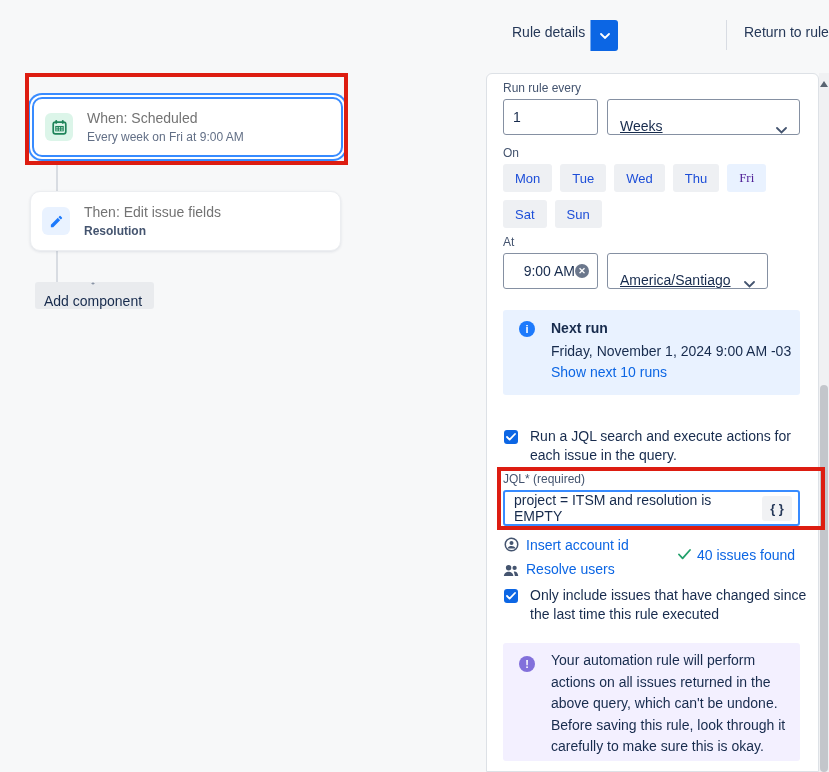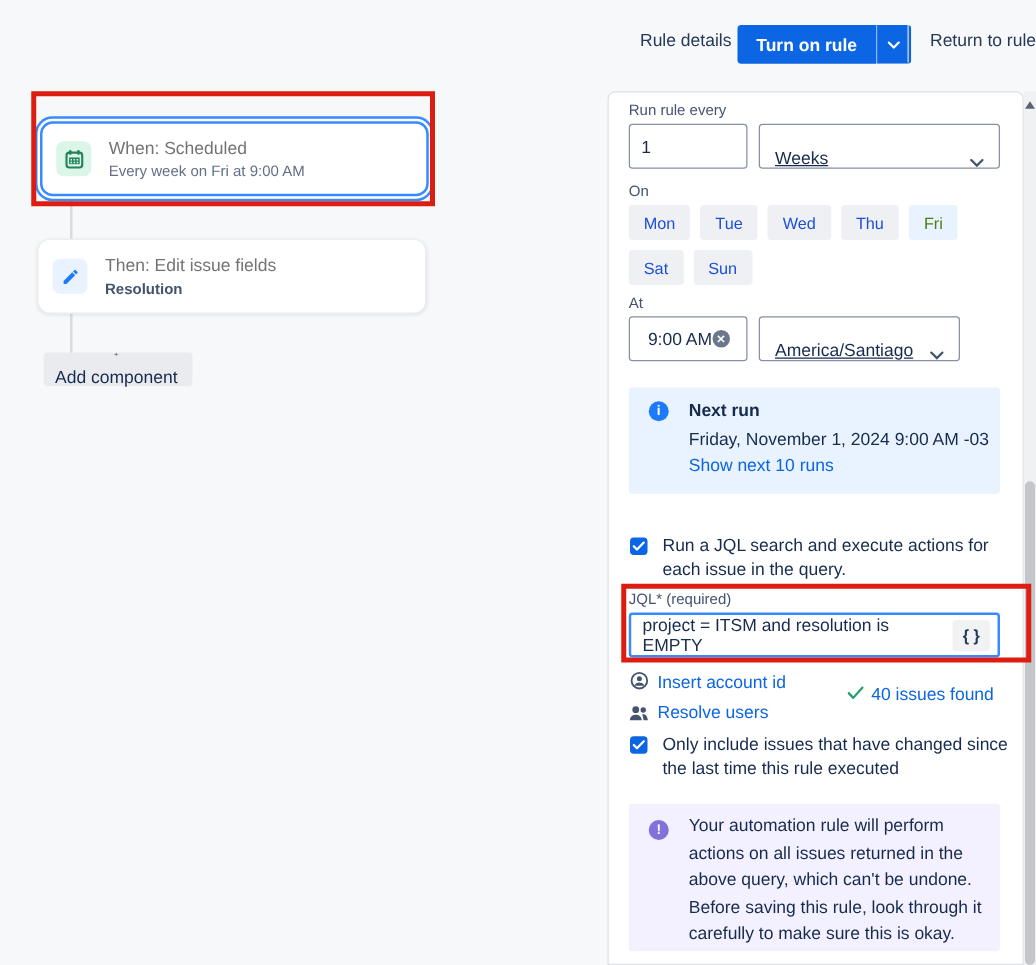--- a/index.html
+++ b/index.html
@@ -72,21 +72,21 @@
     font-size:14px; color:#172b4d; font-family:inherit;
   }
   .input { padding-left:9px; display:flex; align-items:center; }
   .select { display:flex; align-items:flex-end; justify-content:space-between; padding:0 12px; cursor:pointer;text-decoration:underline; }
   .chips { display:flex; flex-wrap:wrap; gap:8px; width:292px; }
   .chip {
     height:28px; background:#eef0f3; border:none; border-radius:3px;
     padding:0 12px; font-size:13px; color:#1d4ed8; font-family:inherit; cursor:pointer;
     display:flex; align-items:center;
   }
-  .chip-selected { background:#e9f2ff; color:#4d7c0f; }
+  .chip-selected { background:#e9f2ff; color:#4c1d95;font-family:Liberation Serif, serif; }
   .clear-icon {
     width:14px; height:14px; border-radius:50%; background:#6b778c; color:#fff;
     font-size:9px; line-height:14px; text-align:center; font-weight:bold; cursor:pointer;
   }
   .info-box { background:#e9f2ff; border-radius:3px; }
   .round-icon {
     width:16px; height:16px; border-radius:50%; color:#fff; font-size:11px;
     font-weight:bold; display:flex; align-items:center; justify-content:center;
   }
   .i-blue { background:#1d7afc; }
@@ -117,21 +117,20 @@
     border-left:4px solid transparent; border-right:4px solid transparent;
     border-bottom:6px solid #5a6572;
   }
 </style>
 </head>
 <body>
 
 <span class="abs hdr-text" style="left:512px; top:24px;">Rule details</span>
 
 <div class="abs btn-split" style="left:590px; top:20px;">
-  <button class="btn-main">Turn on rule</button>
   <button class="btn-chevron">
     <svg width="10" height="6" viewBox="0 0 10 6">
         <path d="M1 1l4 4 4-4" fill="none" stroke="#fff" stroke-width="1.8" stroke-linecap="round"></path>
       </svg>
   </button>
 </div>
 
 <div class="abs v-divider" style="left:726px; top:20px;"></div>
 
 <span class="abs hdr-text" style="left:744px; top:24px;">Return to rules</span>
@@ -199,21 +198,21 @@
   <button class="chip">Tue</button>
   <button class="chip">Wed</button>
   <button class="chip">Thu</button>
   <button class="chip chip-selected">Fri</button>
   <button class="chip">Sat</button>
   <button class="chip">Sun</button>
 </div>
 
 <span class="abs fld-label" style="left:503px; top:235px;">At</span>
 
-<div class="abs input" style="left:503px; top:253px; width:95px; justify-content:center; padding-right:8px;">
+<div class="abs input" style="left:503px; top:253px; width:95px; justify-content:flex-end; padding-right:8px;">
   <span>9:00 AM</span>
   <span class="clear-icon">✕</span>
 </div>
 
 <div class="abs select" style="left:607px; top:253px; width:161px;">
   <span>America/Santiago</span>
   <svg class="chev" width="11" height="7" viewBox="0 0 11 7">
       <path d="M1 1l4.5 4.5L10 1" fill="none" stroke="#44546f" stroke-width="1.8" stroke-linecap="round"></path>
     </svg>
 </div>

